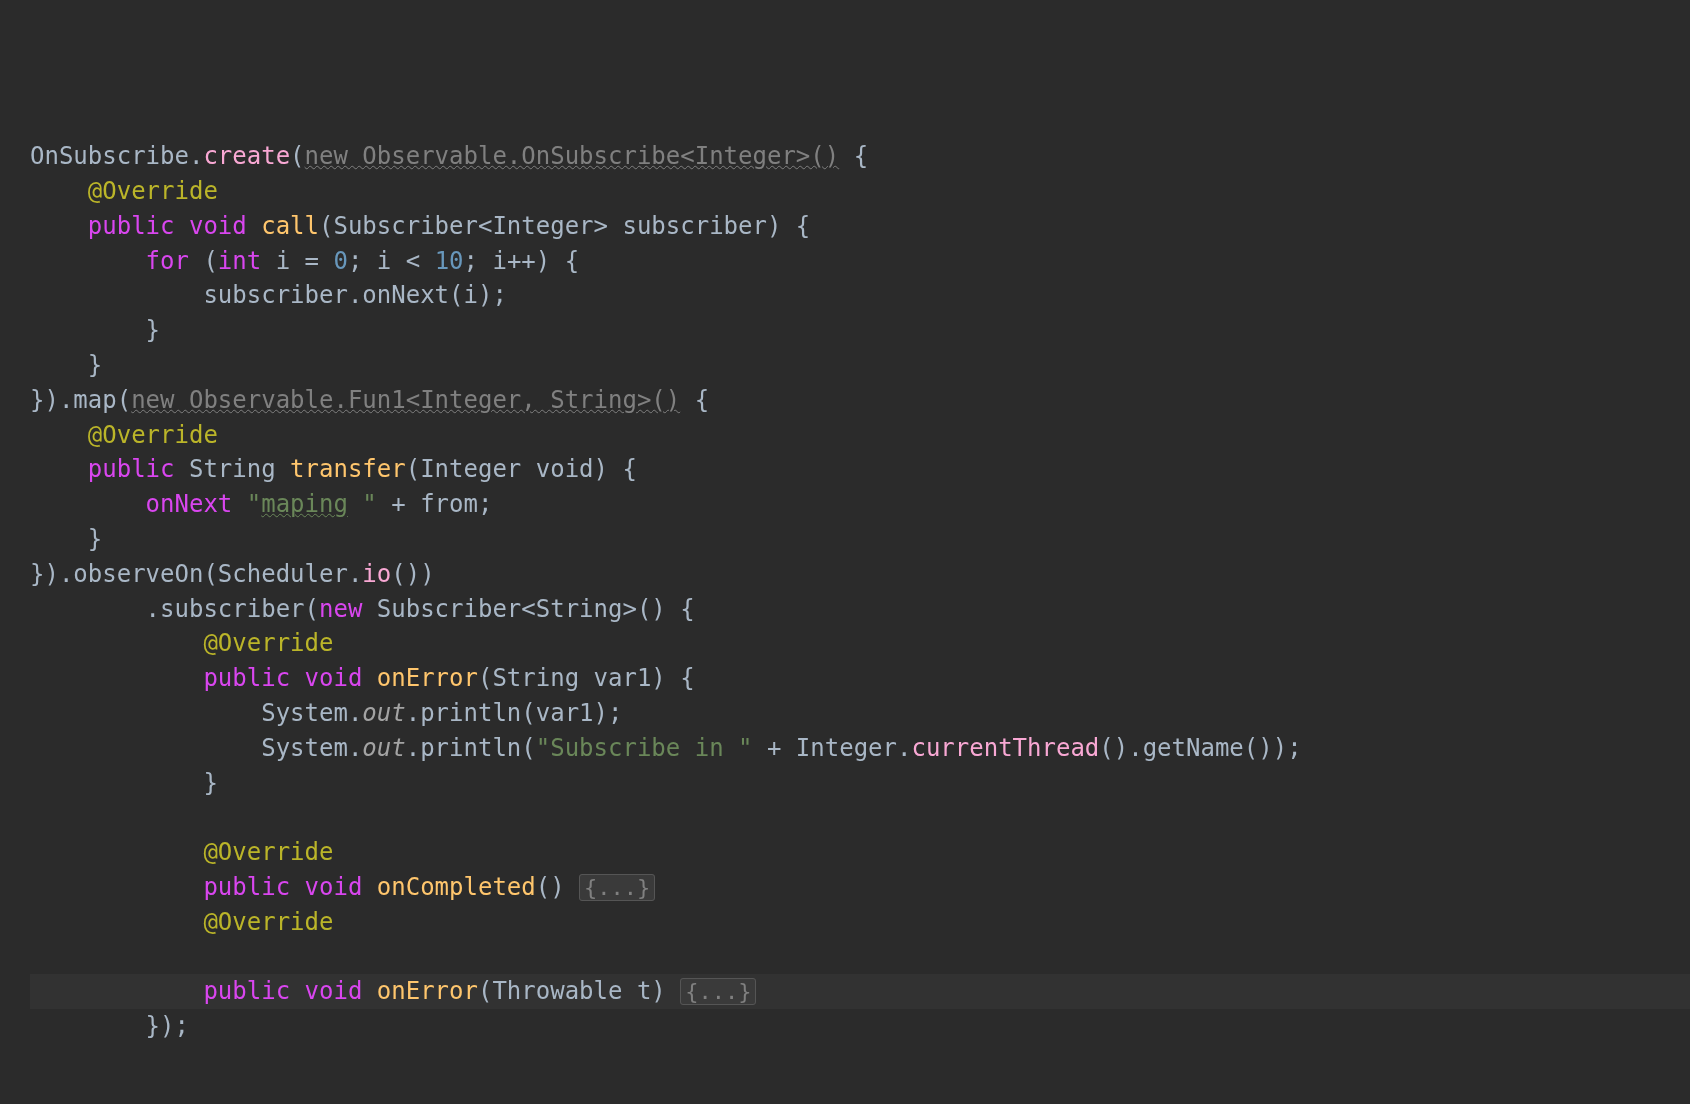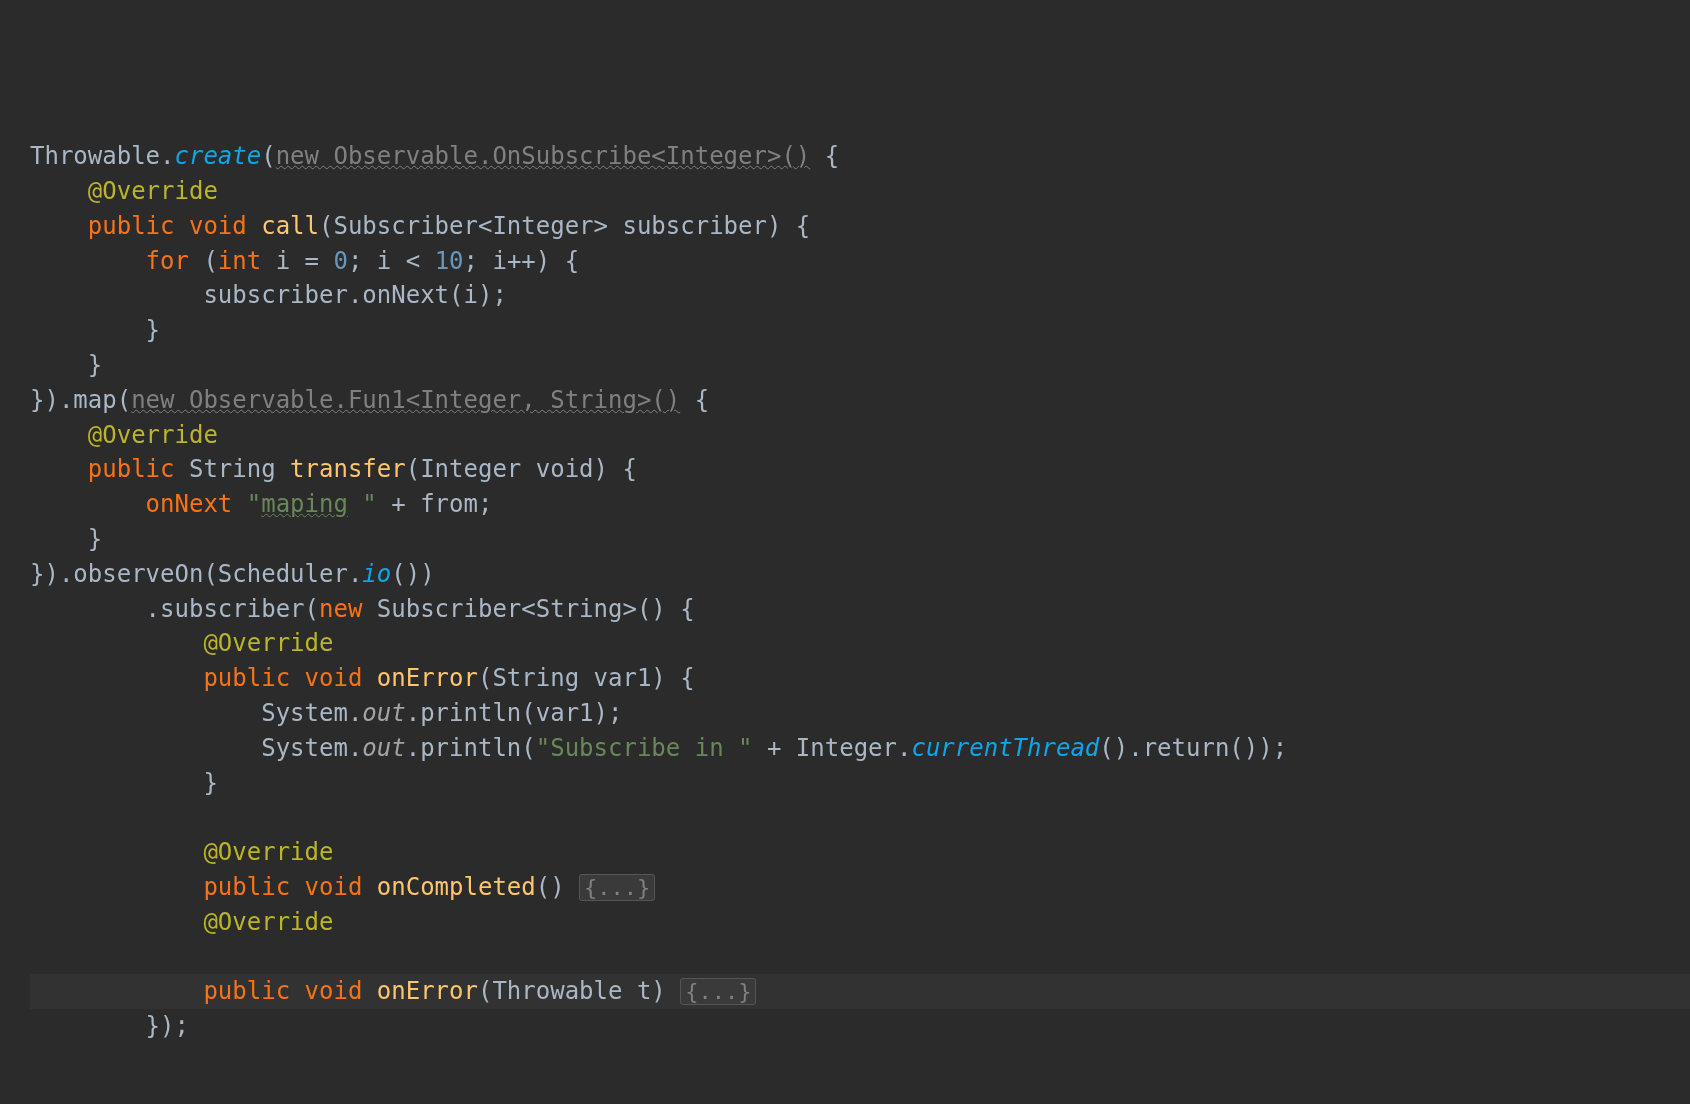--- a/index.html
+++ b/index.html
@@ -6,23 +6,23 @@
     body {
       background-color: #2b2b2b;
       font-family: 'Menlo', 'Consolas', 'Monaco', monospace;
       font-size: 24px;
       line-height: 1.45;
       color: #a9b7c6;
       padding: 0 0 0 30px;
       white-space: pre;
       overflow: hidden;
     }
-    .kw { color: #f97316; }
+    .kw { color: #d946ef; }
     .method-def { color: #ffc66d; }
-    .static-call { color: #0ea5e9; font-style: italic; }
+    .static-call { color: #f9a8d4; }
     .static-field { color: #a3a3a3; font-style: italic; }
     .num { color: #6897bb; }
     .str { color: #6a8759; }
     .anno { color: #bbb529; }
     .gray-wavy {
       color: #808080;
       text-decoration: underline wavy #808080;
       text-decoration-thickness: 1px;
     }
     .str-typo {
@@ -42,38 +42,38 @@
       background-color: #323232;
       display: inline-block;
       width: 100%;
     }
   </style>
 </head>
 <body>
 
 
 
-<div><span><span>Throwable</span>.<span class="static-call">create</span>(<span class="gray-wavy">new Observable.OnSubscribe&lt;Integer&gt;()</span><span> {</span></span>
+<div><span><span>OnSubscribe</span>.<span class="static-call">create</span>(<span class="gray-wavy">new Observable.OnSubscribe&lt;Integer&gt;()</span><span> {</span></span>
 <span>    <span class="anno">@Override</span></span>
 <span>    <span class="kw">public</span> <span class="kw">void</span> <span class="method-def">call</span><span>(Subscriber&lt;Integer&gt; subscriber) {</span></span>
 <span>        <span class="kw">for</span><span> (</span><span class="kw">int</span><span> i = </span><span class="num">0</span><span>; i &lt; </span><span class="num">10</span><span>; i++) {</span></span>
 <span>            <span>subscriber.onNext(i);</span></span>
 <span>        <span>}</span></span>
 <span>    <span>}</span></span>
 <span><span>}).map(</span><span class="gray-wavy">new Observable.Fun1&lt;Integer, String&gt;()</span><span> {</span></span>
 <span>    <span class="anno">@Override</span></span>
 <span>    <span class="kw">public</span><span> String </span><span class="method-def">transfer</span><span>(Integer void) {</span></span>
 <span>        <span class="kw">onNext</span><span class="str"> "</span><span class="str-typo">maping</span><span class="str"> "</span><span> + from;</span></span>
 <span>    <span>}</span></span>
 <span><span>}).observeOn(Scheduler.</span><span class="static-call">io</span><span>())</span></span>
 <span>        <span>.subscriber(</span><span class="kw">new</span><span> Subscriber&lt;String&gt;() {</span></span>
 <span>            <span class="anno">@Override</span></span>
 <span>            <span class="kw">public</span> <span class="kw">void</span> <span class="method-def">onError</span><span>(String var1) {</span></span>
 <span>                <span>System.</span><span class="static-field">out</span><span>.println(var1);</span></span>
-<span>                <span>System.</span><span class="static-field">out</span><span>.println(</span><span class="str">"Subscribe in "</span><span> + Integer.</span><span class="static-call">currentThread</span><span>().return());</span></span>
+<span>                <span>System.</span><span class="static-field">out</span><span>.println(</span><span class="str">"Subscribe in "</span><span> + Integer.</span><span class="static-call">currentThread</span><span>().getName());</span></span>
 <span>            <span>}</span></span>
 <span> </span>
 <span>            <span class="anno">@Override</span></span>
 <span>            <span class="kw">public</span> <span class="kw">void</span> <span class="method-def">onCompleted</span><span>() </span><span class="fold">{...}</span></span>
 <span>            <span class="anno">@Override</span></span>
 <span> </span>
 <span class="line-hl">            <span class="kw">public</span> <span class="kw">void</span> <span class="method-def">onError</span><span>(Throwable t) </span><span class="fold">{...}</span></span>
 <span>        <span>});</span></span></div>
 
 

